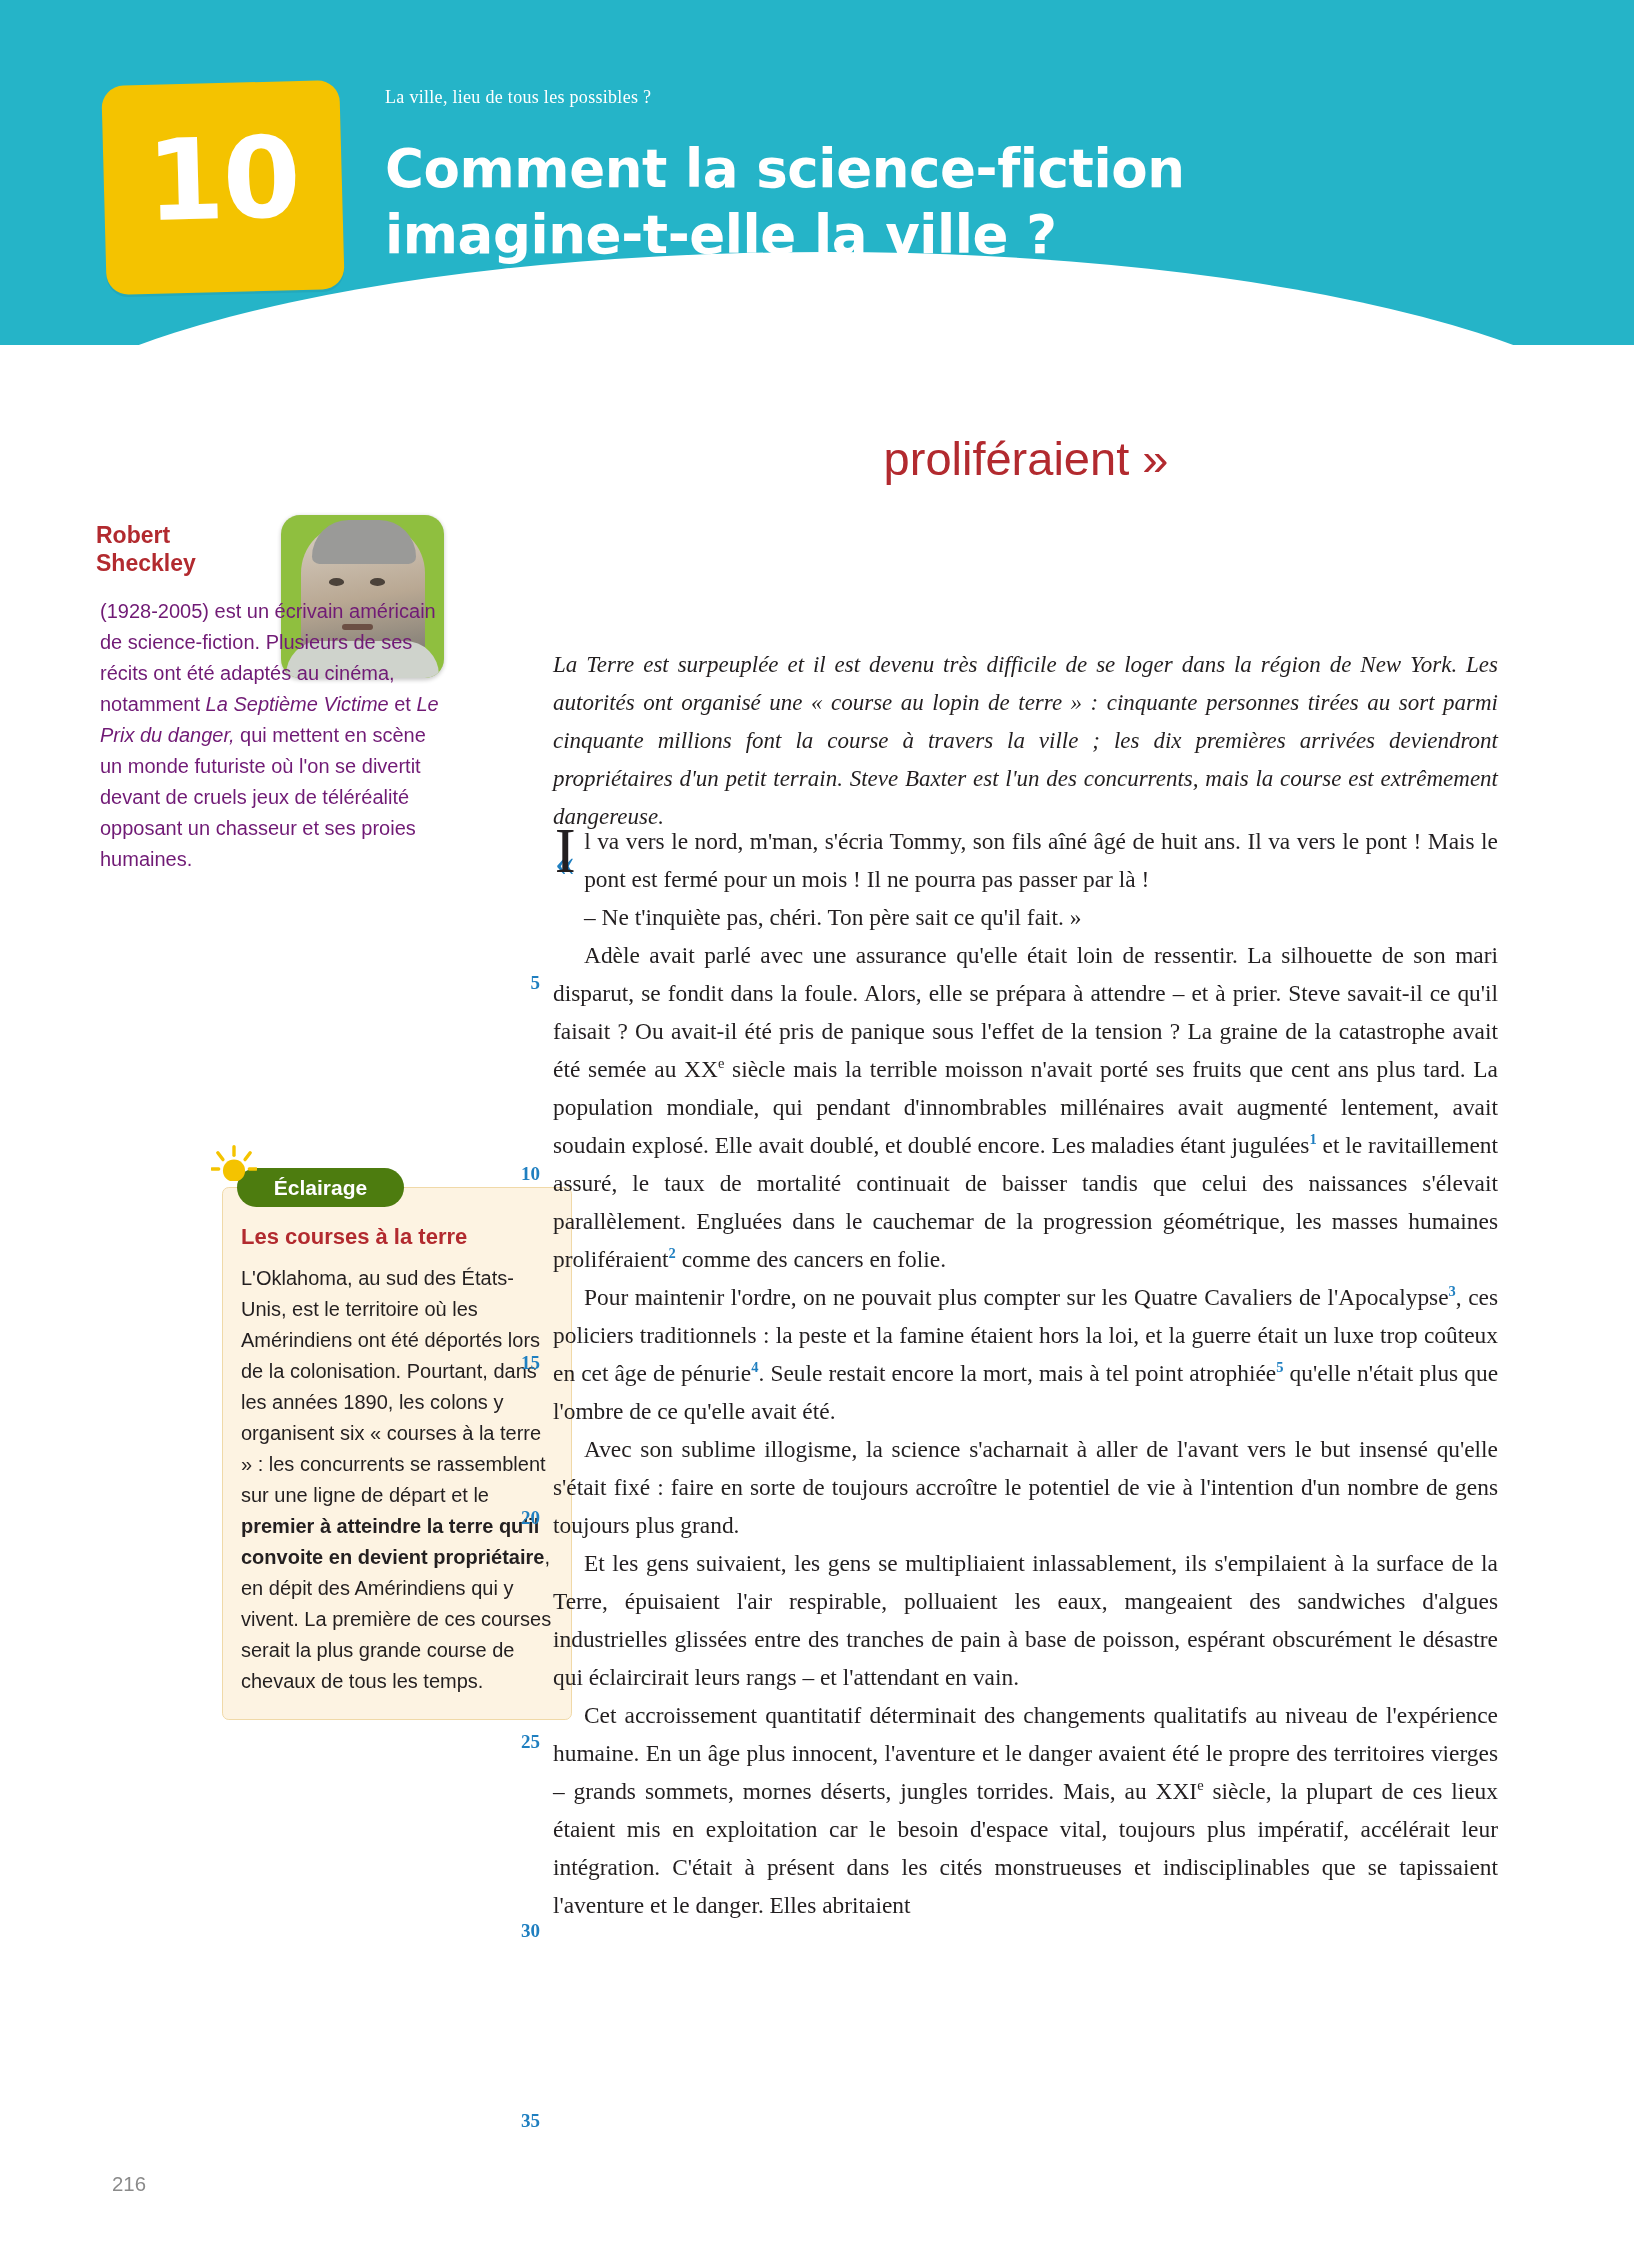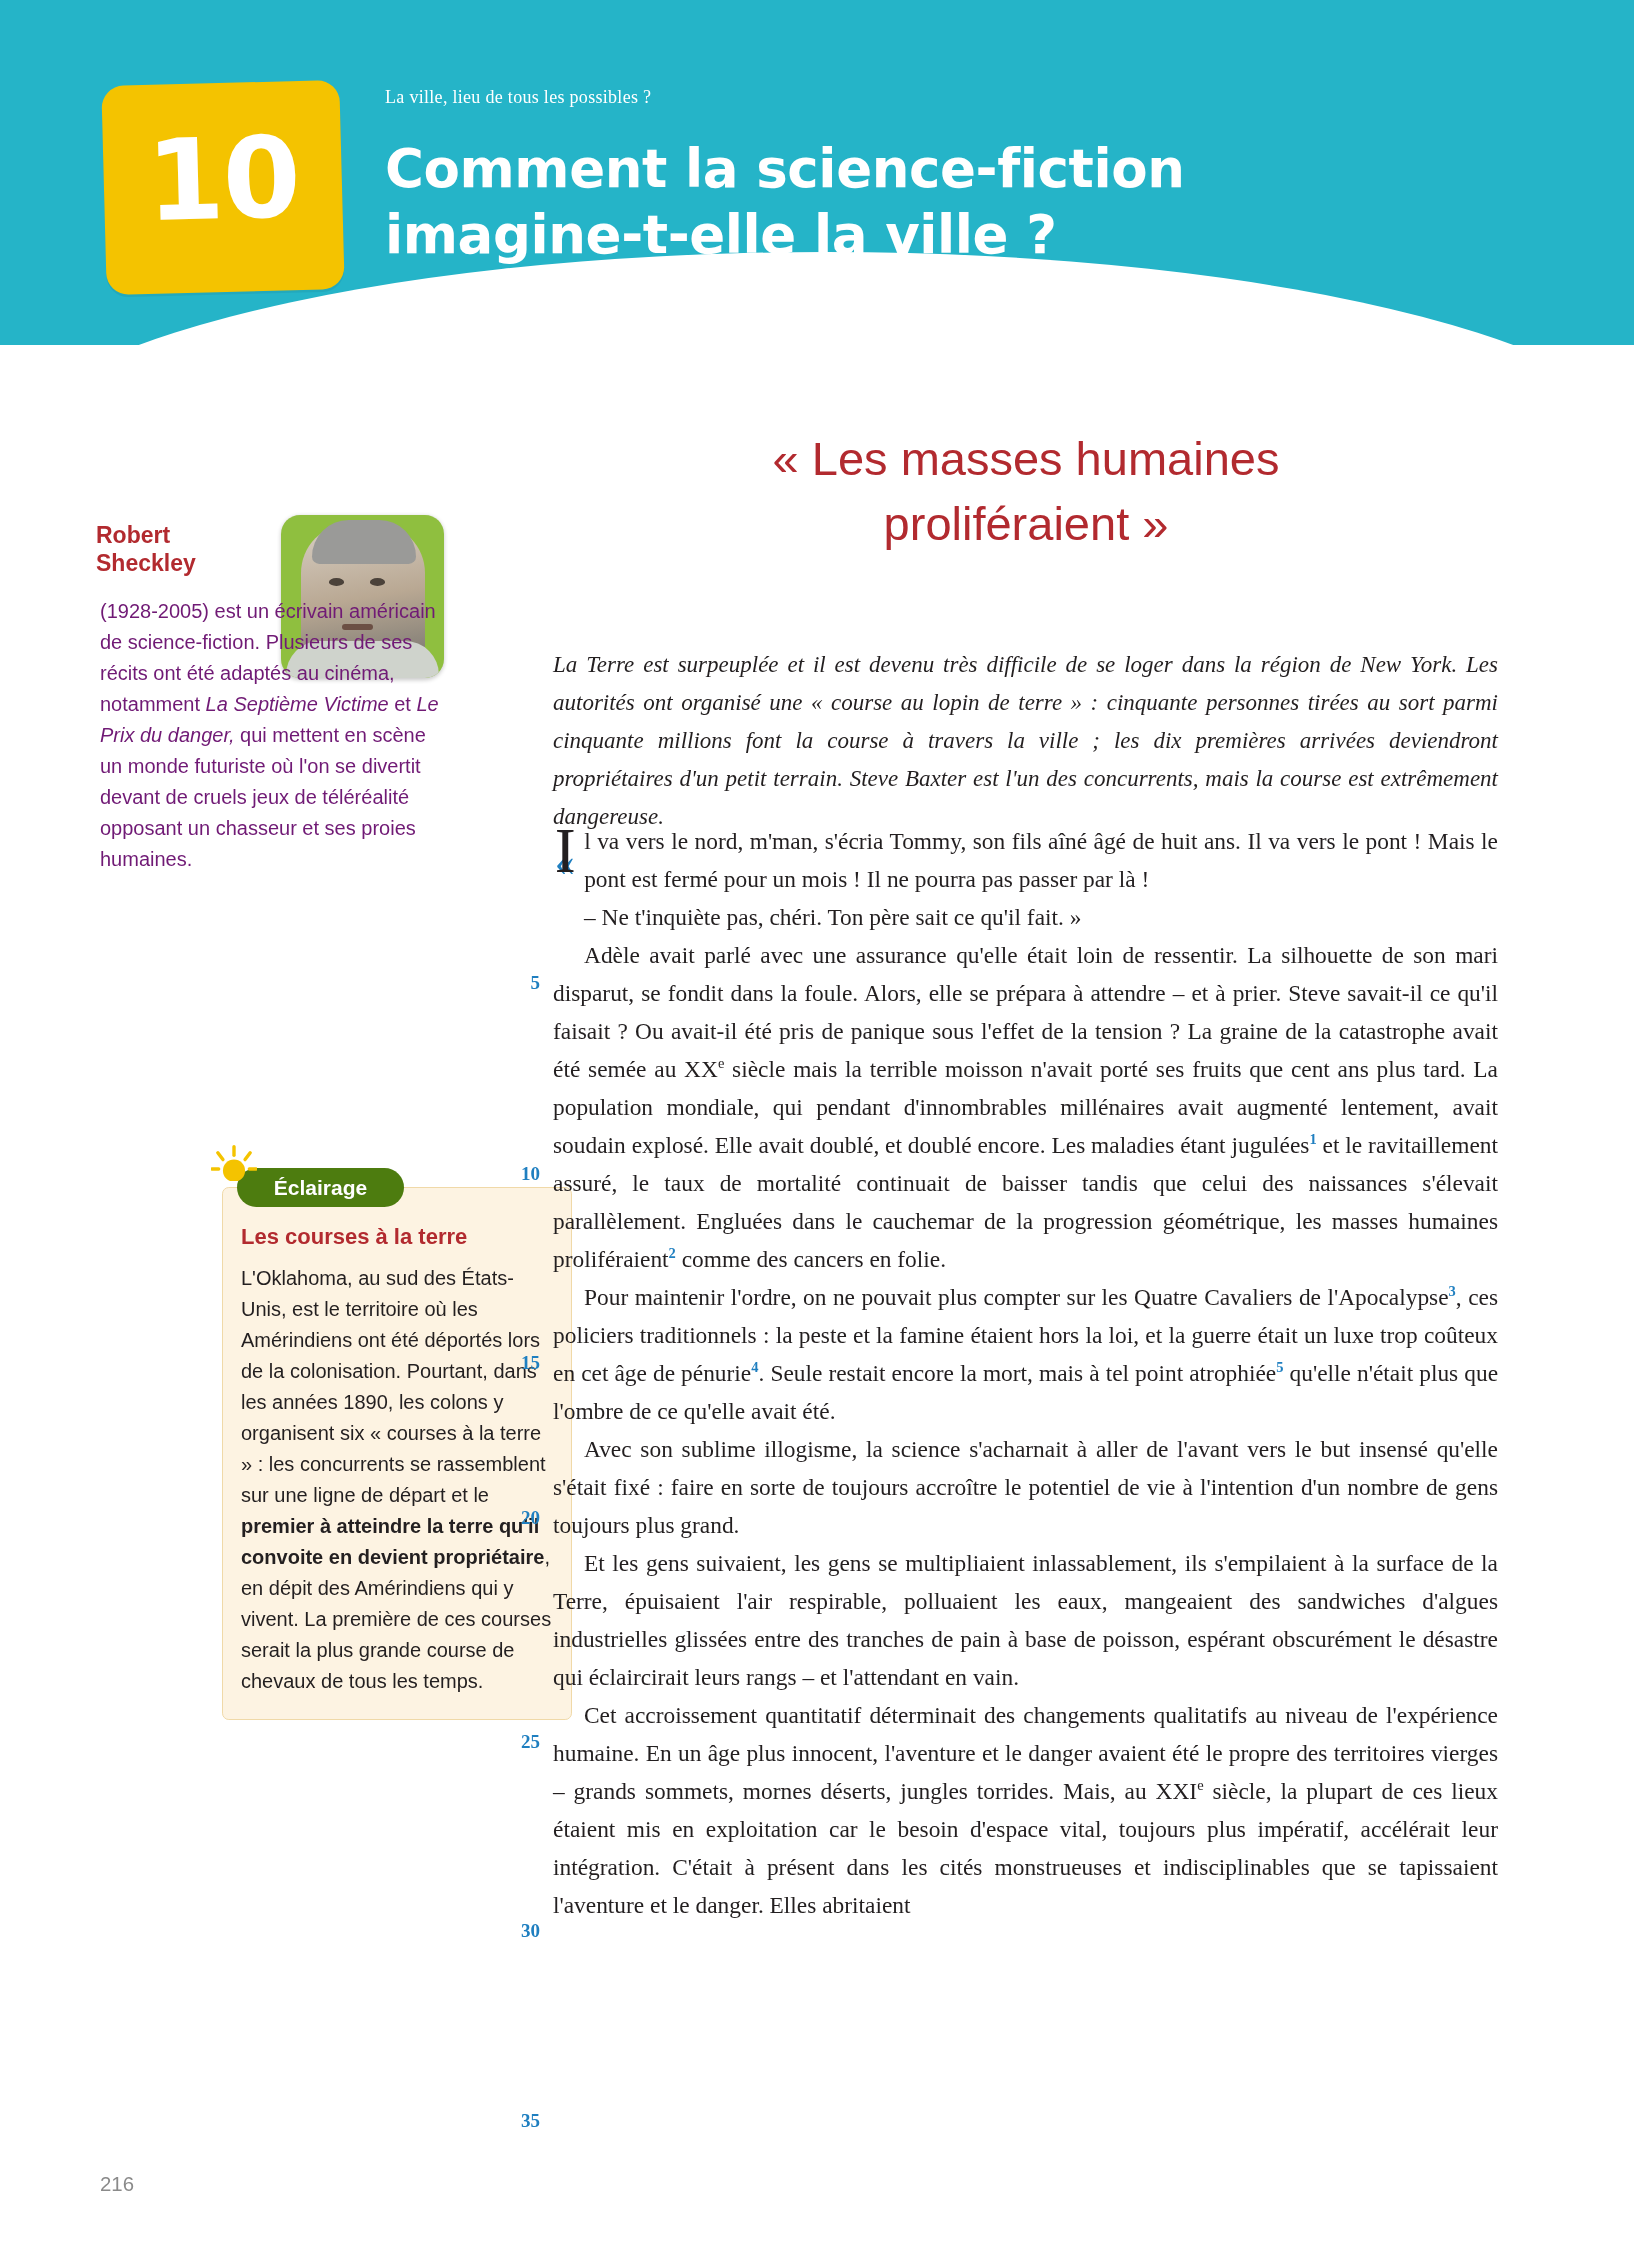--- a/index.html
+++ b/index.html
@@ -294,21 +294,21 @@
     font-weight: bold;
   }
   .line-numbers div {
     position: absolute;
     right: 0;
     width: 29px;
   }
 
   .page-number {
     position: absolute;
-    left: 100px;
+    left: 112px;
     top: 2173px;
     font-size: 20.4px;
     color: #8a8a8a;
   }
 </style>
 </head>
 <body>
 
 <div class="header-band">
   <div class="header-wave2"></div>
@@ -359,21 +359,20 @@
   <div class="eclairage-box">
     <div class="eclairage-title">Les courses à la terre</div>
     <div class="eclairage-body">
       <span>L'Oklahoma, au sud des États-Unis, est le territoire où les Amérindiens ont été déportés lors de la colonisation. Pourtant, dans les années 1890, les colons y organisent six « courses à la terre » : les concurrents se rassemblent sur une ligne de départ et le </span><b>premier à atteindre la terre qu'il convoite en devient propriétaire</b><span>, en dépit des Amérindiens qui y vivent. La première de ces courses serait la plus grande course de chevaux de tous les temps.</span>
     </div>
   </div>
   <div class="eclairage-tab">Éclairage</div>
 </div>
 
 <div class="main-title">
-  <div>« Les masses humaines</div>
   <div>proliféraient »</div>
 </div>
 
 <div class="chapo">La Terre est surpeuplée et il est devenu très difficile de se loger dans la région de New York. Les autorités ont organisé une « course au lopin de terre » : cinquante personnes tirées au sort parmi cinquante millions font la course à travers la ville ; les dix premières arrivées deviendront propriétaires d'un petit terrain. Steve Baxter est l'un des concurrents, mais la course est extrêmement dangereuse.</div>
 
 <div class="guillemet">«</div>
 
 <div class="line-numbers">
   <div style="top:150px">5</div>
   <div style="top:341px">10</div>

